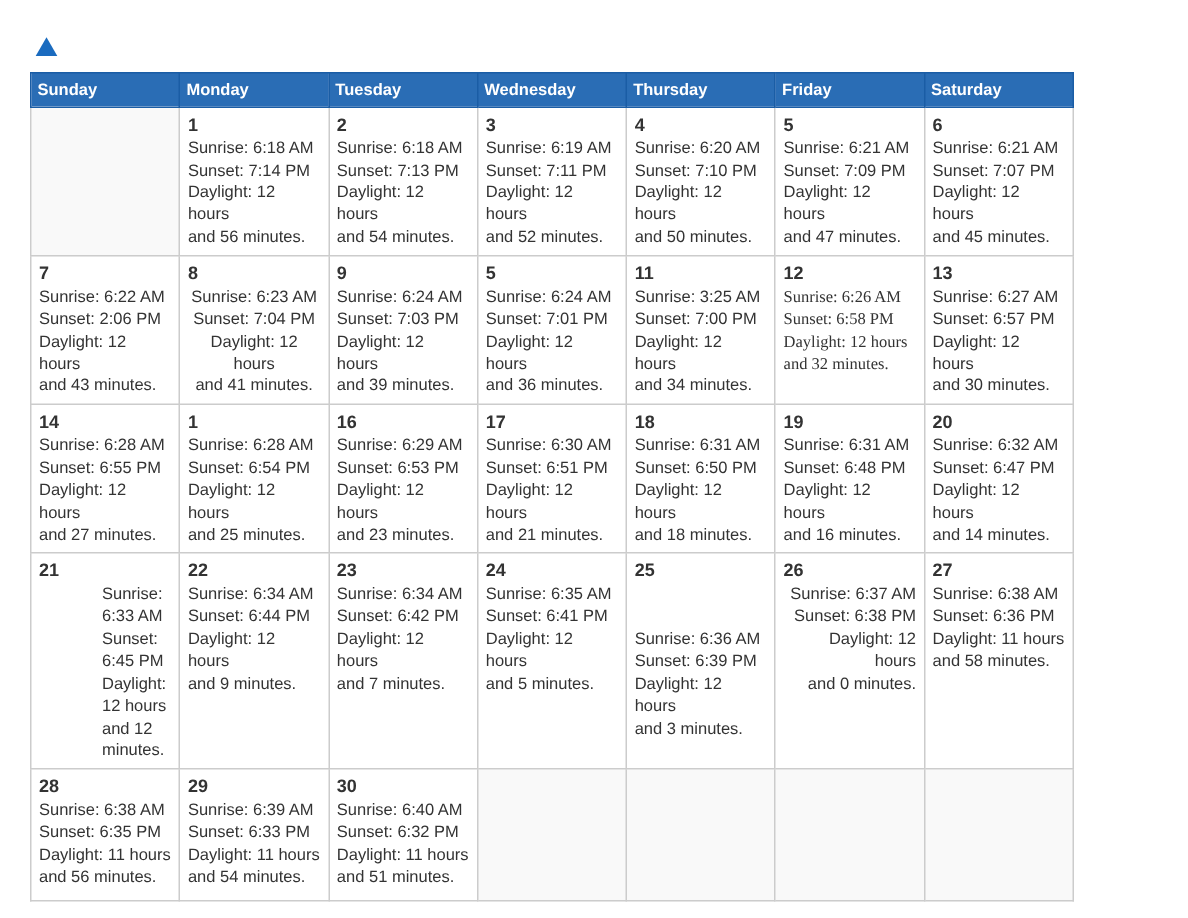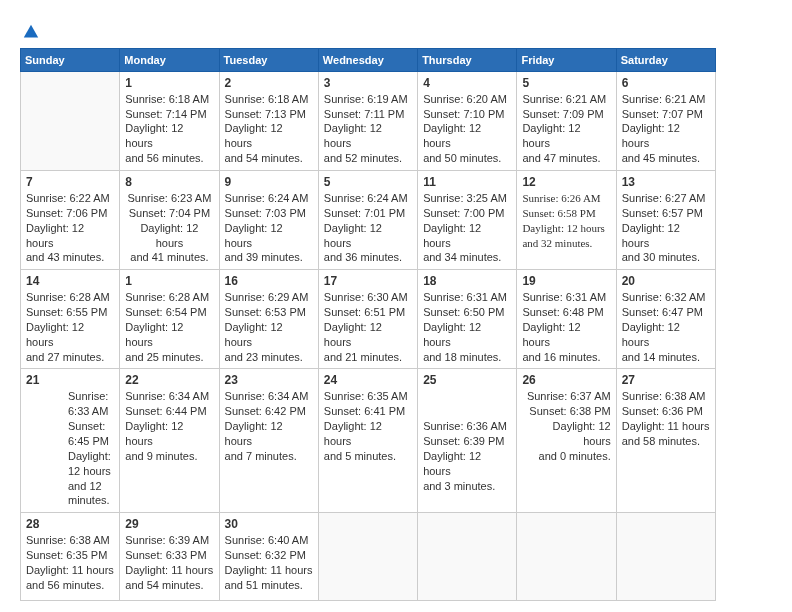--- a/index.html
+++ b/index.html
@@ -174,21 +174,21 @@
             <div class="day-info" style="white-space: pre-line;">Sunrise: 6:21 AM
 Sunset: 7:07 PM
 Daylight: 12 hours
 and 45 minutes.</div>
           </td>
         </tr>
         <tr>
           <td>
             <div class="day-number">7</div>
             <div class="day-info" style="white-space: pre-line;">Sunrise: 6:22 AM
-Sunset: 7:06 PM
+Sunset: 2:06 PM
 Daylight: 12 hours
 and 43 minutes.</div>
           </td>
           <td>
             <div class="day-number">8</div>
             <div class="day-info" style="white-space: pre-line; text-align: center;">Sunrise: 6:23 AM
 Sunset: 7:04 PM
 Daylight: 12 hours
 and 41 minutes.</div>
           </td>

